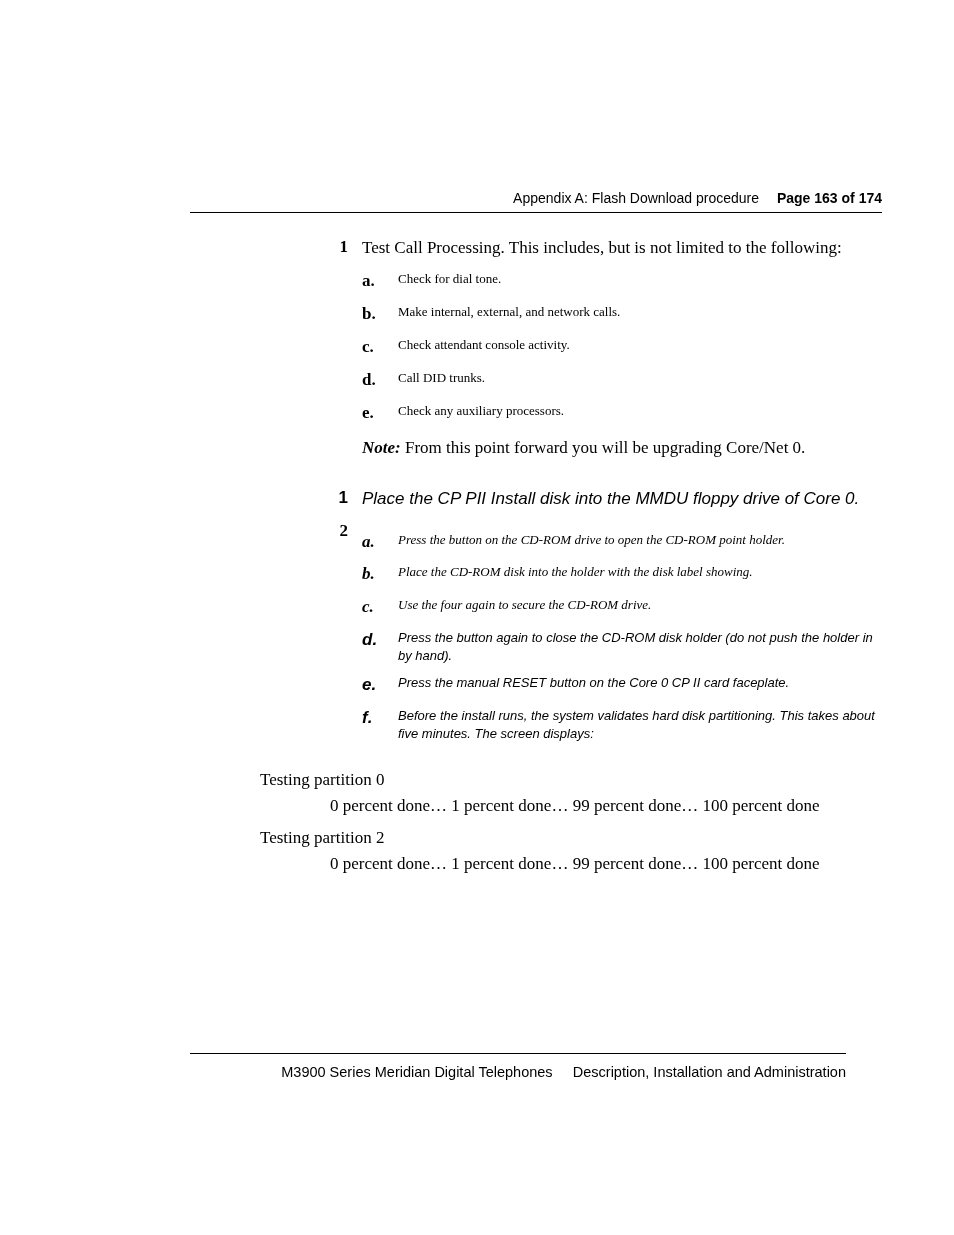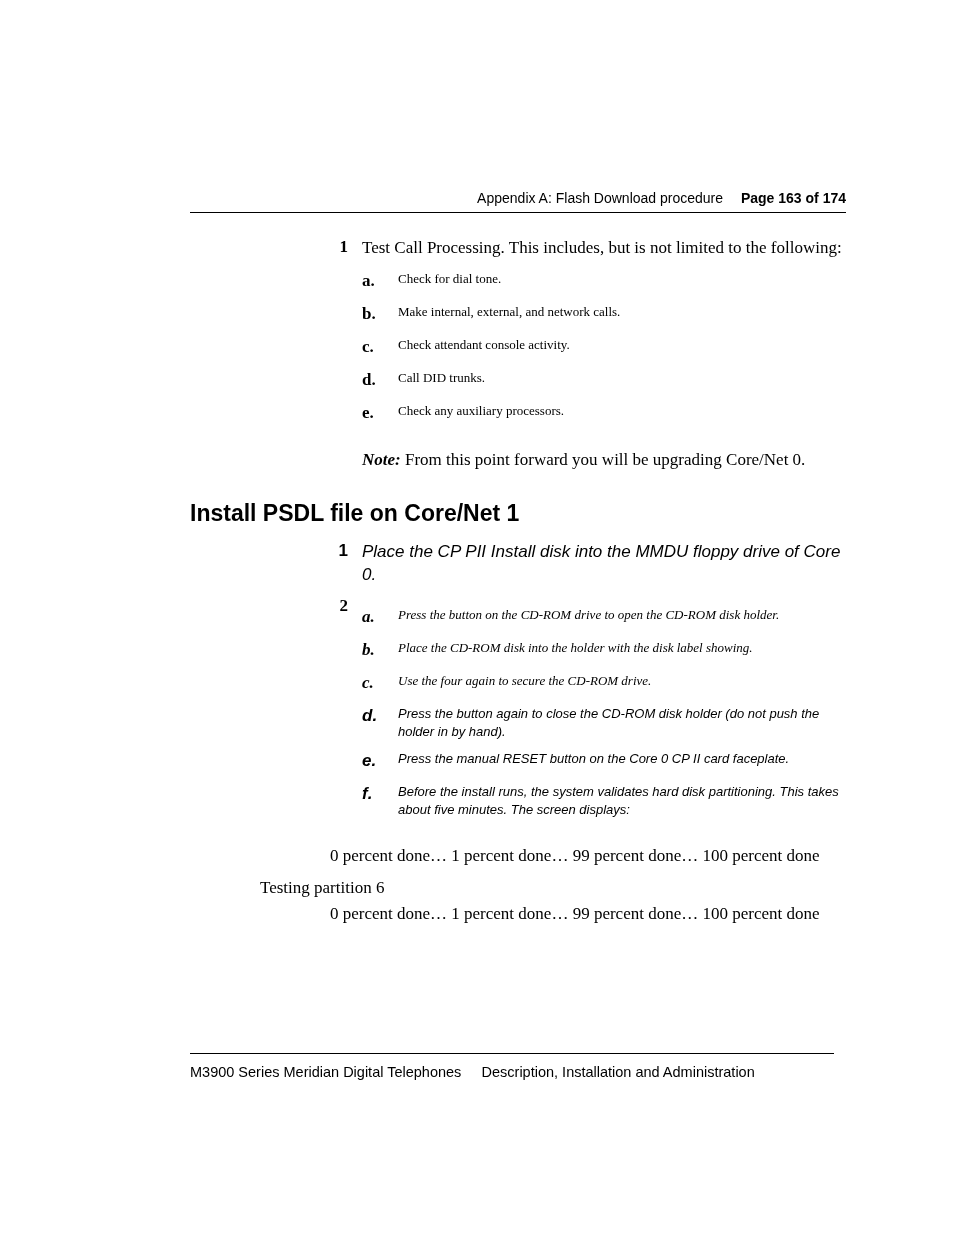--- a/index.html
+++ b/index.html
@@ -6,21 +6,21 @@
     margin: 0;
     padding: 0;
     background: #fff;
     font-family: "Times New Roman", Times, serif;
     color: #000;
     width: 954px;
     height: 1235px;
     position: relative;
   }
   .page {
-    padding: 190px 108px 0 190px;
+    padding: 190px 72px 0 190px;
   }
   .running-header {
     font-family: Arial, Helvetica, sans-serif;
     font-size: 14px;
     text-align: right;
     border-bottom: 1.5px solid #000;
     padding-bottom: 6px;
     margin-bottom: 24px;
   }
   .running-header .appendix {
@@ -80,21 +80,21 @@
     padding-left: 14px;
     font-size: 13px;
     line-height: 1.35;
   }
   .serif .ol-num .body,
   .serif .ol-alpha .body,
   .serif .note {
     font-family: "Times New Roman", Times, serif;
   }
   .note {
-    margin-top: 24px;
+    margin-top: 12px;
     font-size: 17px;
     font-family: "Times New Roman", Times, serif;
   }
   .note .label {
     font-style: italic;
     font-weight: 700;
   }
   .section2 {
     margin-top: 28px;
   }
@@ -139,25 +139,26 @@
     font-family: "Times New Roman", Times, serif;
     font-size: 17px;
   }
   .testing-block .indent {
     margin: 6px 0 12px 70px;
   }
   .footer {
     position: absolute;
     bottom: 155px;
     left: 190px;
-    right: 120px;
+    right: 108px;
     border-top: 1.5px solid #000;
     padding-top: 10px;
     font-family: Arial, Helvetica, sans-serif;
     font-size: 14.5px;
+    text-align: right;
   }
 </style>
 </head>
 <body>
 
 <div class="page">
   <div class="running-header">
     <span class="appendix">Appendix A: Flash Download procedure</span>
     <span class="pagenum">Page 163 of 174</span>
   </div>
@@ -192,34 +193,33 @@
         </ol>
         <div class="note">
           <span class="label">Note:</span>
           <span>From this point forward you will be upgrading Core/Net 0.</span>
         </div>
       </div>
     </li>
   </ol>
 
   <div class="section2">
-    <h2 class="section-heading">Install PSDL file on Core/Net 1</h2>
 
     <ol class="ol-num second">
       <li>
         <span class="marker">1</span>
         <div class="body"><span>Place the CP PII Install disk into the MMDU floppy drive of Core 0.</span></div>
       </li>
       <li>
         <span class="marker">2</span>
         <div class="body">
           <ol class="ol-alpha">
             <li>
                 <span class="marker">a.</span>
-                <span class="body">Press the button on the CD-ROM drive to open the CD-ROM disk holder.</span>
+                <span class="body">Press the button on the CD-ROM drive to open the CD-ROM point holder.</span>
               </li>
             <li>
                 <span class="marker">b.</span>
                 <span class="body">Place the CD-ROM disk into the holder with the disk label showing.</span>
               </li>
             <li>
                 <span class="marker">c.</span>
                 <span class="body">Use the four again to secure the CD-ROM drive.</span>
               </li>
             <li>
@@ -233,22 +233,23 @@
             <li>
                 <span class="marker">f.</span>
                 <span class="body">Before the install runs, the system validates hard disk partitioning. This takes about five minutes. The screen displays:</span>
               </li>
           </ol>
         </div>
       </li>
     </ol>
 
     <div class="testing-block">
+      <div>Testing partition 0</div>
       <div class="indent">0 percent done… 1 percent done…  99 percent done…  100 percent done</div>
-      <div>Testing partition 6</div>
+      <div>Testing partition 2</div>
       <div class="indent">0 percent done… 1 percent done…  99 percent done…  100 percent done</div>
     </div>
   </div>
 </div>
 
 <div class="footer">
   <span>M3900 Series Meridian Digital Telephones</span>
   &nbsp;&nbsp;&nbsp;
   <span>Description, Installation and Administration</span>
 </div>

